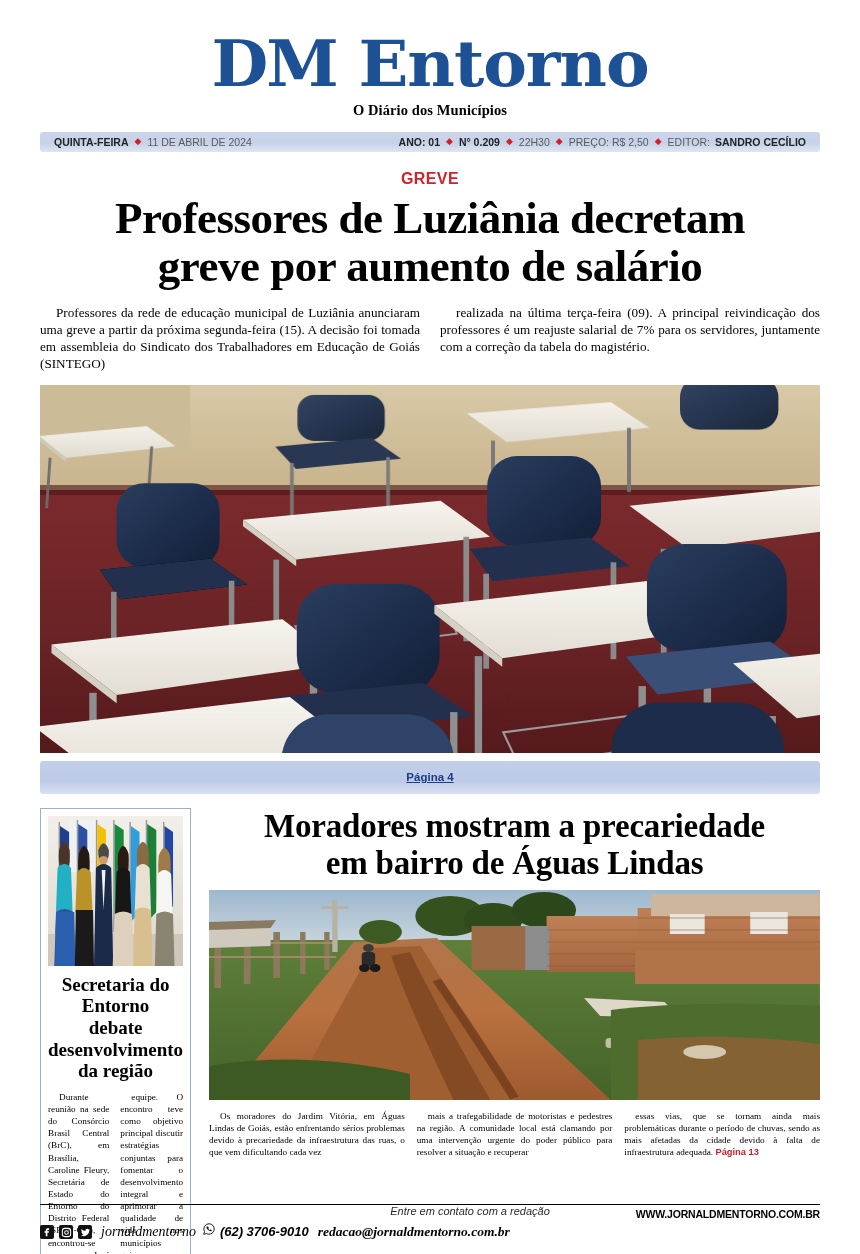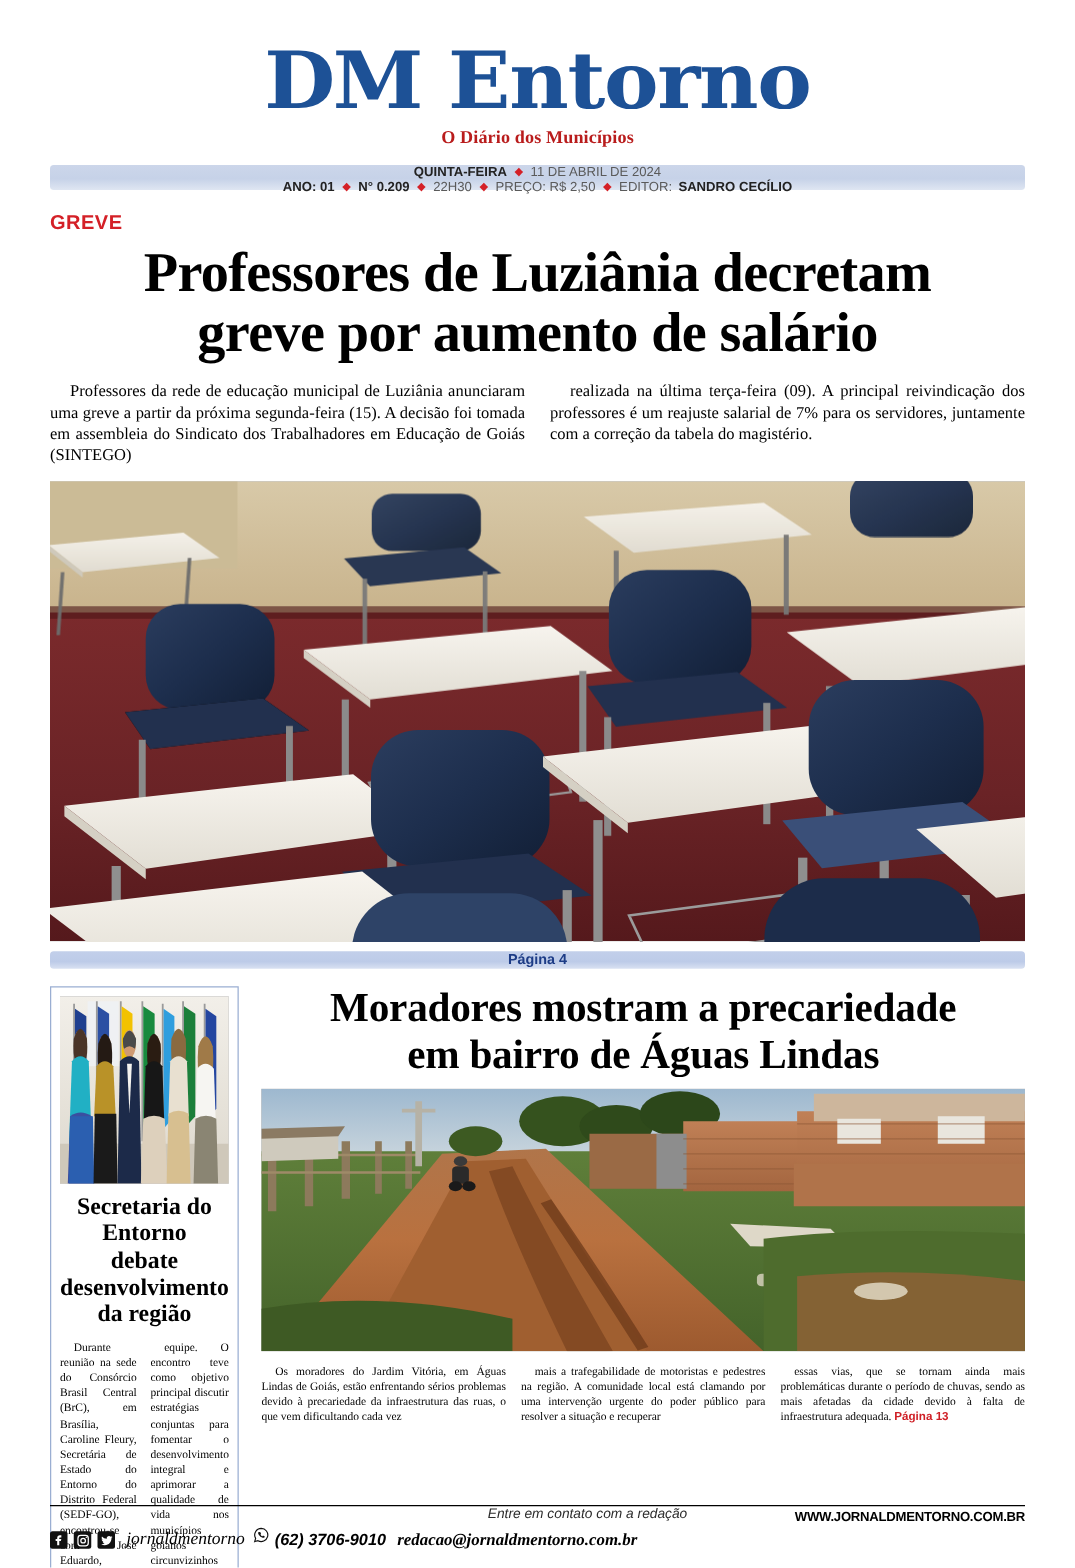--- a/index.html
+++ b/index.html
@@ -38,55 +38,55 @@
     color: #1d5196;
     margin: 0;
     text-align: center;
     transform: scaleX(1.04);
   }
   .logo .dm { letter-spacing: -2px; }
   .tagline {
     font-family: "Liberation Serif", serif;
     font-weight: 700;
     font-size: 14.5px;
-    color: #b91c1c;
+    color: #000000;
     margin-top: 6px;
     letter-spacing: 0.1px;
   }
 
   
   .infobar {
     margin-top: 13px;
     height: 20px;
     background: linear-gradient(to bottom, #ccd6ea 0%, #c6d2e8 55%, #dfe6f2 100%);
     border-radius: 3px;
     display: flex;
     align-items: center;
     justify-content: space-between;
     padding: 0 14px;
     font-family: "Liberation Sans", sans-serif;
     font-size: 10.5px;
     color: #222;
     box-sizing: border-box;
-    flex-direction: column;
   }
   .infobar .seg { display: flex; align-items: center; white-space: nowrap; }
   .infobar b { font-weight: 700; }
   .infobar .lt { color: #5a5a5a; }
   .dia {
     color: #d42027;
     font-size: 9px;
     margin: 0 6px;
     line-height: 1;
     position: relative;
     top: -0.5px;
   }
 
   
   .kicker {
+    text-align: center;
     color: #d42027;
     font-family: "Liberation Sans", sans-serif;
     font-weight: 700;
     font-size: 16px;
     letter-spacing: 0.4px;
     margin-top: 18px;
   }
   .headline {
     text-align: center;
     font-family: "Liberation Serif", serif;
@@ -121,30 +121,31 @@
     margin-top: 12px;
     height: 368px;
     width: 100%;
   }
 
   
   .classroom { position: absolute; inset: 0; }
 
   .pagebar {
     margin-top: 8px;
-    height: 14px;
+    height: 33px;
     background: linear-gradient(to bottom, #c2cfea 0%, #bdcbe8 60%, #d9e1f2 100%);
     border-radius: 3px;
     display: flex;
     align-items: center;
     justify-content: center;
     font-family: "Liberation Sans", sans-serif;
     font-weight: 700;
     font-size: 11.5px;
     color: #1d3c86;
+    text-decoration: underline;
   }
 
   
   .bottom {
     display: flex;
     gap: 18px;
     margin-top: 14px;
   }
   .bcol-left {
     width: 296px;

